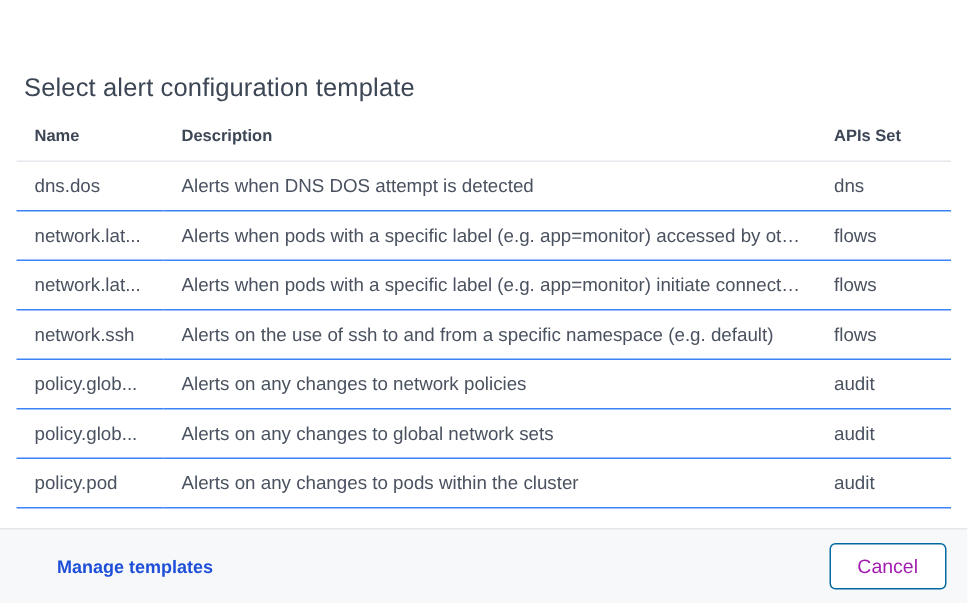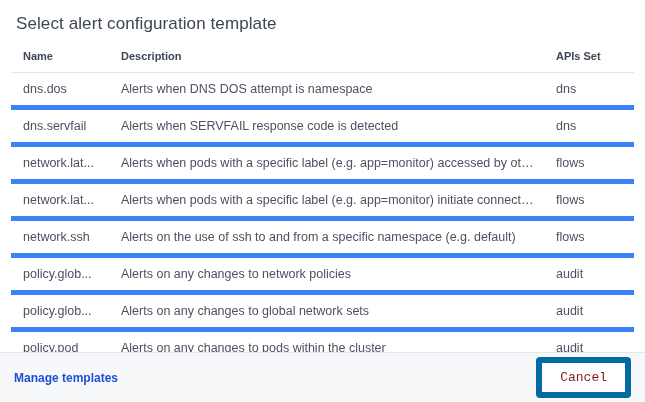--- a/index.html
+++ b/index.html
@@ -15,20 +15,21 @@
   .dialog {
     width: 645px;
     height: 402px;
     background: #ffffff;
     display: flex;
     flex-direction: column;
     position: relative;
   }
   .dialog-header {
     padding: 14px 16px 10px 16px;
+    margin-top: 35px;
   }
   .dialog-title {
     font-size: 17px;
     color: #3c4655;
     font-weight: 400;
     letter-spacing: 0.1px;
   }
   .table-wrap {
     flex: 1;
     overflow: hidden;
@@ -45,21 +46,21 @@
     color: #3c4655;
     font-weight: bold;
     padding: 6px 8px 10px 12px;
     border-bottom: 1px solid #e4e7eb;
     background: #ffffff;
   }
   tbody td {
     font-size: 12.5px;
     color: #4a5260;
     padding: 9px 8px 9px 12px;
-    border-bottom: 5px solid #3b82f6;
+    border-bottom: 1px solid #3b82f6;
     white-space: nowrap;
     overflow: hidden;
     text-overflow: ellipsis;
     height: 28px;
   }
   .col-name { width: 98px; }
   .col-desc { width: auto; }
   .col-dataset { width: 90px; }
   .dialog-footer {
     height: 50px;
@@ -69,31 +70,32 @@
     align-items: center;
     justify-content: space-between;
     padding: 0 14px;
   }
   .manage-link {
     color: #1e4fd8;
     font-size: 12px;
     font-weight: bold;
     text-decoration: none;
     cursor: pointer;
+    margin-left: 24px;
   }
   .cancel-btn {
     min-width: 66px;
     padding: 7px 18px;
     font-size: 13px;
-    color: #7f1d1d;
+    color: #a21caf;
     background: #ffffff;
-    border: 6px solid #0369a1;
+    border: 1px solid #0369a1;
     border-radius: 4px;
     cursor: pointer;
-    font-family: Liberation Mono, monospace;
+    font-family: Liberation Sans, sans-serif;
   }
 </style>
 </head>
 <body>
 
 <div class="dialog">
 
   <div class="dialog-header">
     <div class="dialog-title">Select alert configuration template</div>
   </div>
@@ -103,26 +105,21 @@
       <thead>
         <tr>
           <th class="col-name">Name</th>
           <th class="col-desc">Description</th>
           <th class="col-dataset">APIs Set</th>
         </tr>
       </thead>
       <tbody id="table-body">
           <tr>
             <td class="col-name">dns.dos</td>
-            <td class="col-desc">Alerts when DNS DOS attempt is namespace</td>
-            <td class="col-dataset">dns</td>
-          </tr>
-          <tr>
-            <td class="col-name">dns.servfail</td>
-            <td class="col-desc">Alerts when SERVFAIL response code is detected</td>
+            <td class="col-desc">Alerts when DNS DOS attempt is detected</td>
             <td class="col-dataset">dns</td>
           </tr>
           <tr>
             <td class="col-name">network.lat...</td>
             <td class="col-desc">Alerts when pods with a specific label (e.g. app=monitor) accessed by other workloads wit...</td>
             <td class="col-dataset">flows</td>
           </tr>
           <tr>
             <td class="col-name">network.lat...</td>
             <td class="col-desc">Alerts when pods with a specific label (e.g. app=monitor) initiate connections to other wor...</td>

